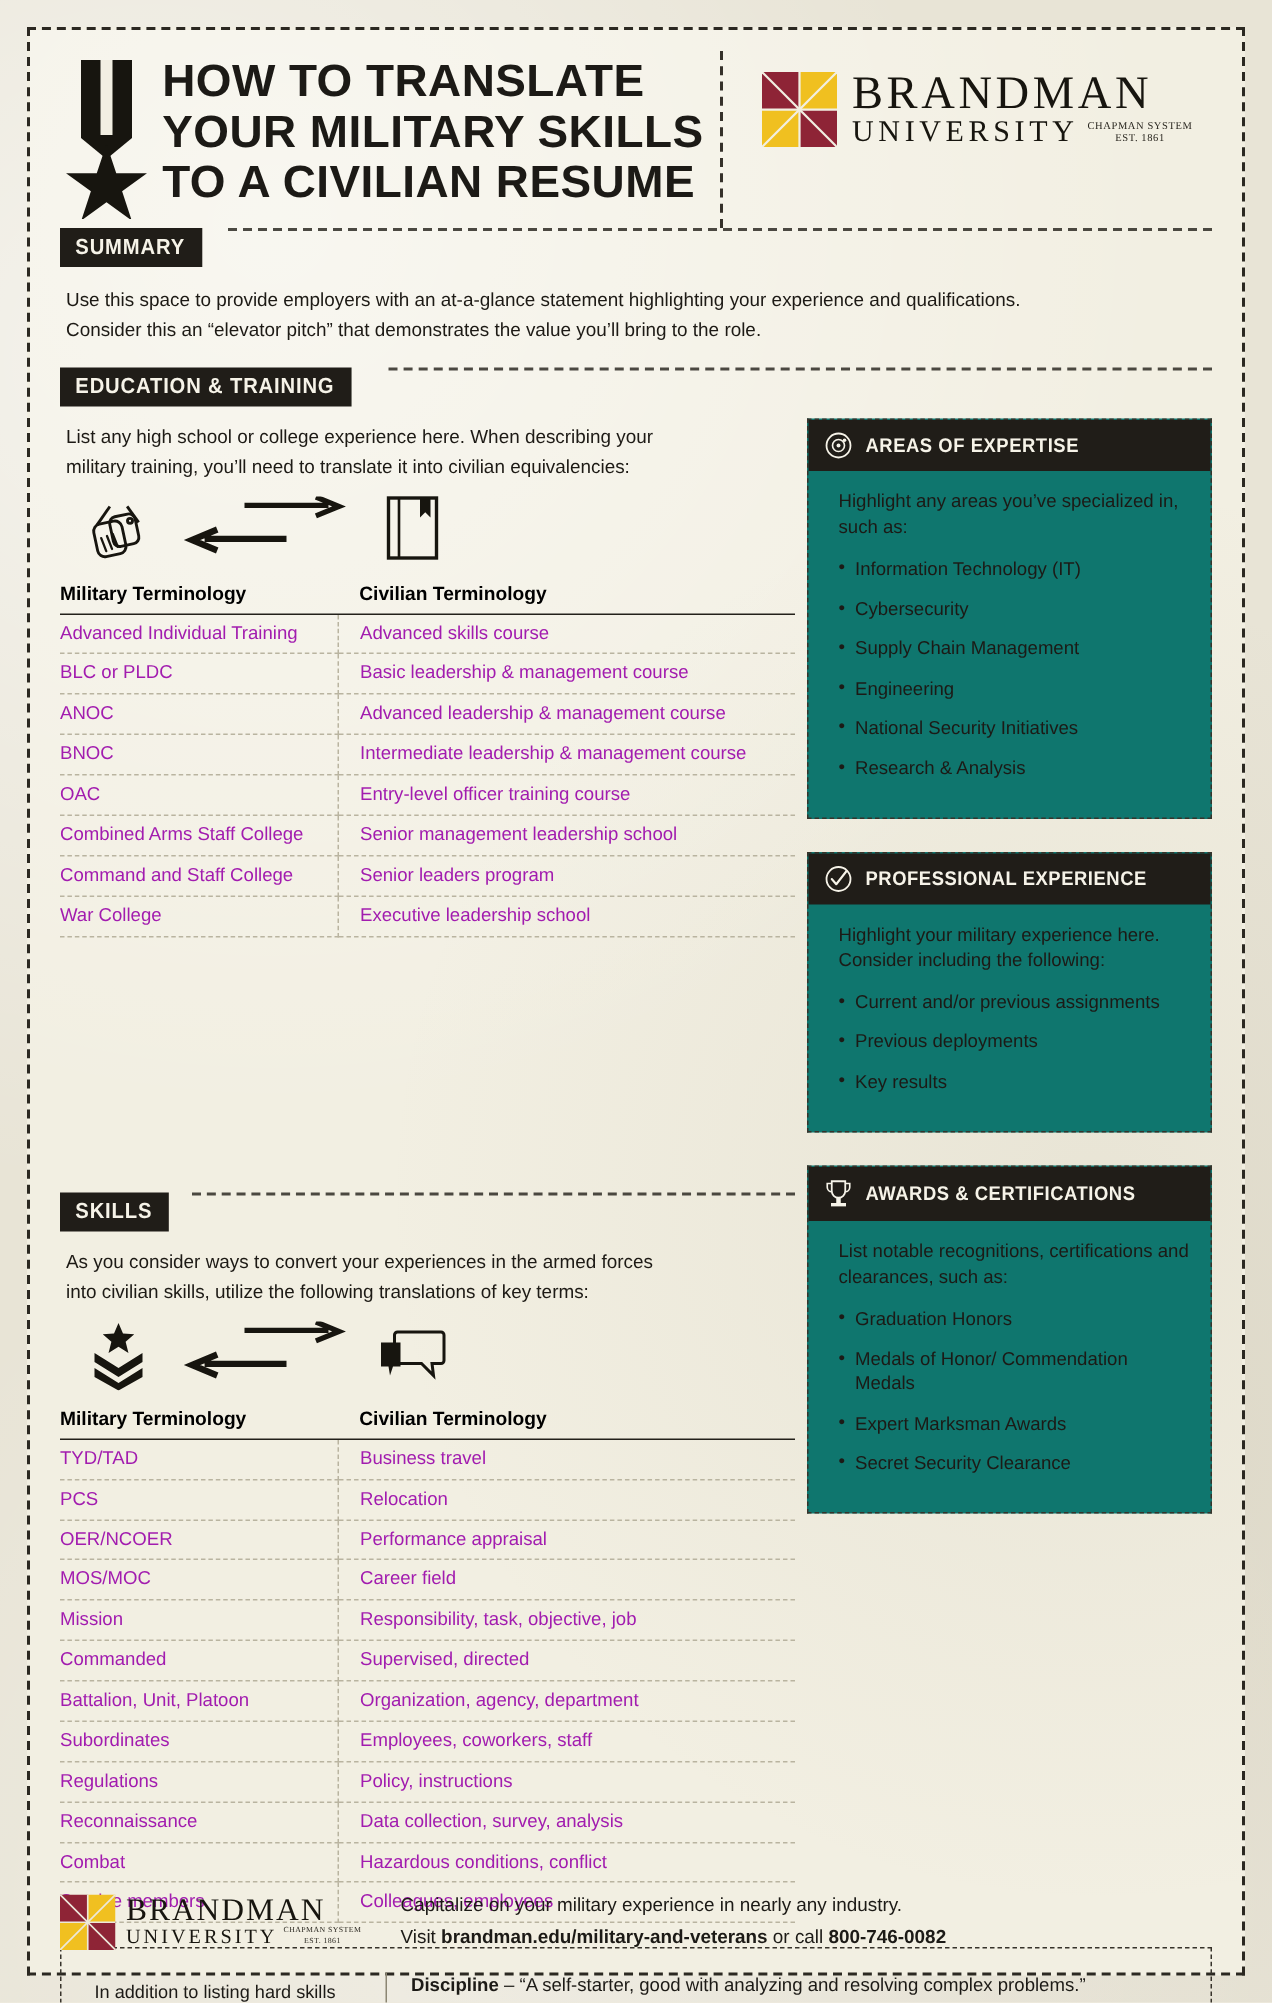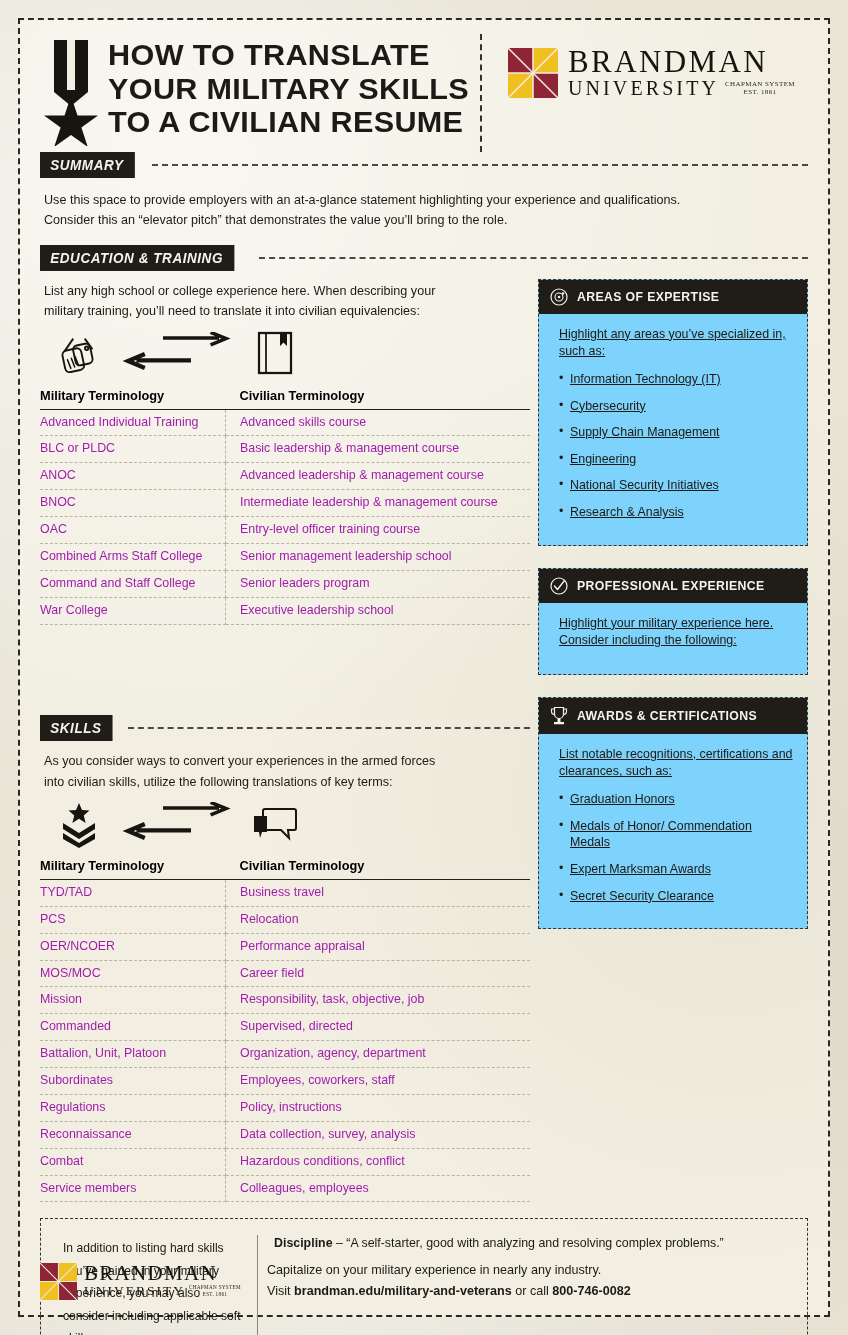--- a/index.html
+++ b/index.html
@@ -62,21 +62,21 @@
     font-size:31px;letter-spacing:2.4px;line-height:1;color:#17150f;
   }
   .logo-row2{display:flex;align-items:flex-end;gap:6px;}
   .logo-univ{
     font-family:"Liberation Serif", serif;
     font-size:20px;letter-spacing:3.1px;line-height:1.15;color:#17150f;
   }
   .logo-sub{font-family:"Liberation Serif", serif;font-size:7px;letter-spacing:.4px;line-height:1.25;color:#2a2720;padding-bottom:3px;text-align:center;}
 
   
-  .sec{display:flex;align-items:center;margin:0 0 8px 0;font-style:italic;}
+  .sec{display:flex;margin:0 0 8px 0;}
   .sec-tag{
     background:#201d18;color:#f6f3e8;
     font-weight:bold;font-size:14.5px;letter-spacing:.6px;
     padding:5px 12px 5px 11px;
     text-transform:uppercase;
     transform:scaleX(.93);transform-origin:left center;
     position:relative;
   }
   .sec-rule{flex:1;height:0;border-top:2px dashed #2e2b24;margin-left:10px;opacity:.85;}
 
@@ -104,21 +104,21 @@
     padding:5px 0 5px 0;
     border-bottom:1px dashed #b9b4a0;
     vertical-align:middle;
     line-height:1.28;
     color:#a21caf;
   }
   table.tt td.c1{width:175px;border-right:1px dashed #b9b4a0;padding-right:10px;}
   table.tt tr:last-child td{border-bottom:1px dashed #b9b4a0;}
 
   
-  .sbox{border:1.5px dashed #37332b;margin-bottom:22px;background:#7dd3fc;text-decoration:underline;}
+  .sbox{border:1.5px dashed #37332b;margin-bottom:22px;background:#0f766e;}
   .sbox-hd{
     background:#201d18;color:#f6f3e8;
     display:flex;align-items:center;gap:8px;
     padding:7px 10px;
   }
   .sbox-hd .t{
     font-weight:bold;font-size:13.2px;letter-spacing:.4px;text-transform:uppercase;
     transform:scaleX(.93);transform-origin:left center;
   }
   .sbox-bd{padding:12px 14px 14px 20px;}
@@ -337,20 +337,25 @@
               <span style="display: flex;">
                 <svg width="20" height="20" viewBox="0 0 40 40">
                   <circle cx="20" cy="20" r="16" fill="none" stroke="#f6f3e8" stroke-width="2.4"></circle>
                   <path d="M11 20 l6 7 L31 9" fill="none" stroke="#f6f3e8" stroke-width="2.8" stroke-linecap="round" stroke-linejoin="round"></path>
                 </svg>
               </span>
               <span class="t">PROFESSIONAL EXPERIENCE</span>
             </div>
             <div class="sbox-bd">
               <p>Highlight your military experience here. Consider including the following:</p>
+              <ul>
+                <li>Current and/or previous assignments</li>
+                <li>Previous deployments</li>
+                <li>Key results</li>
+              </ul>
             </div>
           </div>
           <div class="sbox">
             <div class="sbox-hd">
               <span style="display: flex;">
                 <svg width="20" height="22" viewBox="0 0 40 44">
                   <path d="M11 5 h18 v13 a9 9 0 0 1 -18 0 Z" fill="none" stroke="#f6f3e8" stroke-width="2.4"></path>
                   <path d="M11 8 H5 v5 a6 6 0 0 0 6 6" fill="none" stroke="#f6f3e8" stroke-width="2.2"></path>
                   <path d="M29 8 h6 v5 a6 6 0 0 1 -6 6" fill="none" stroke="#f6f3e8" stroke-width="2.2"></path>
                   <rect x="17" y="27" width="6" height="7" fill="#f6f3e8"></rect>

